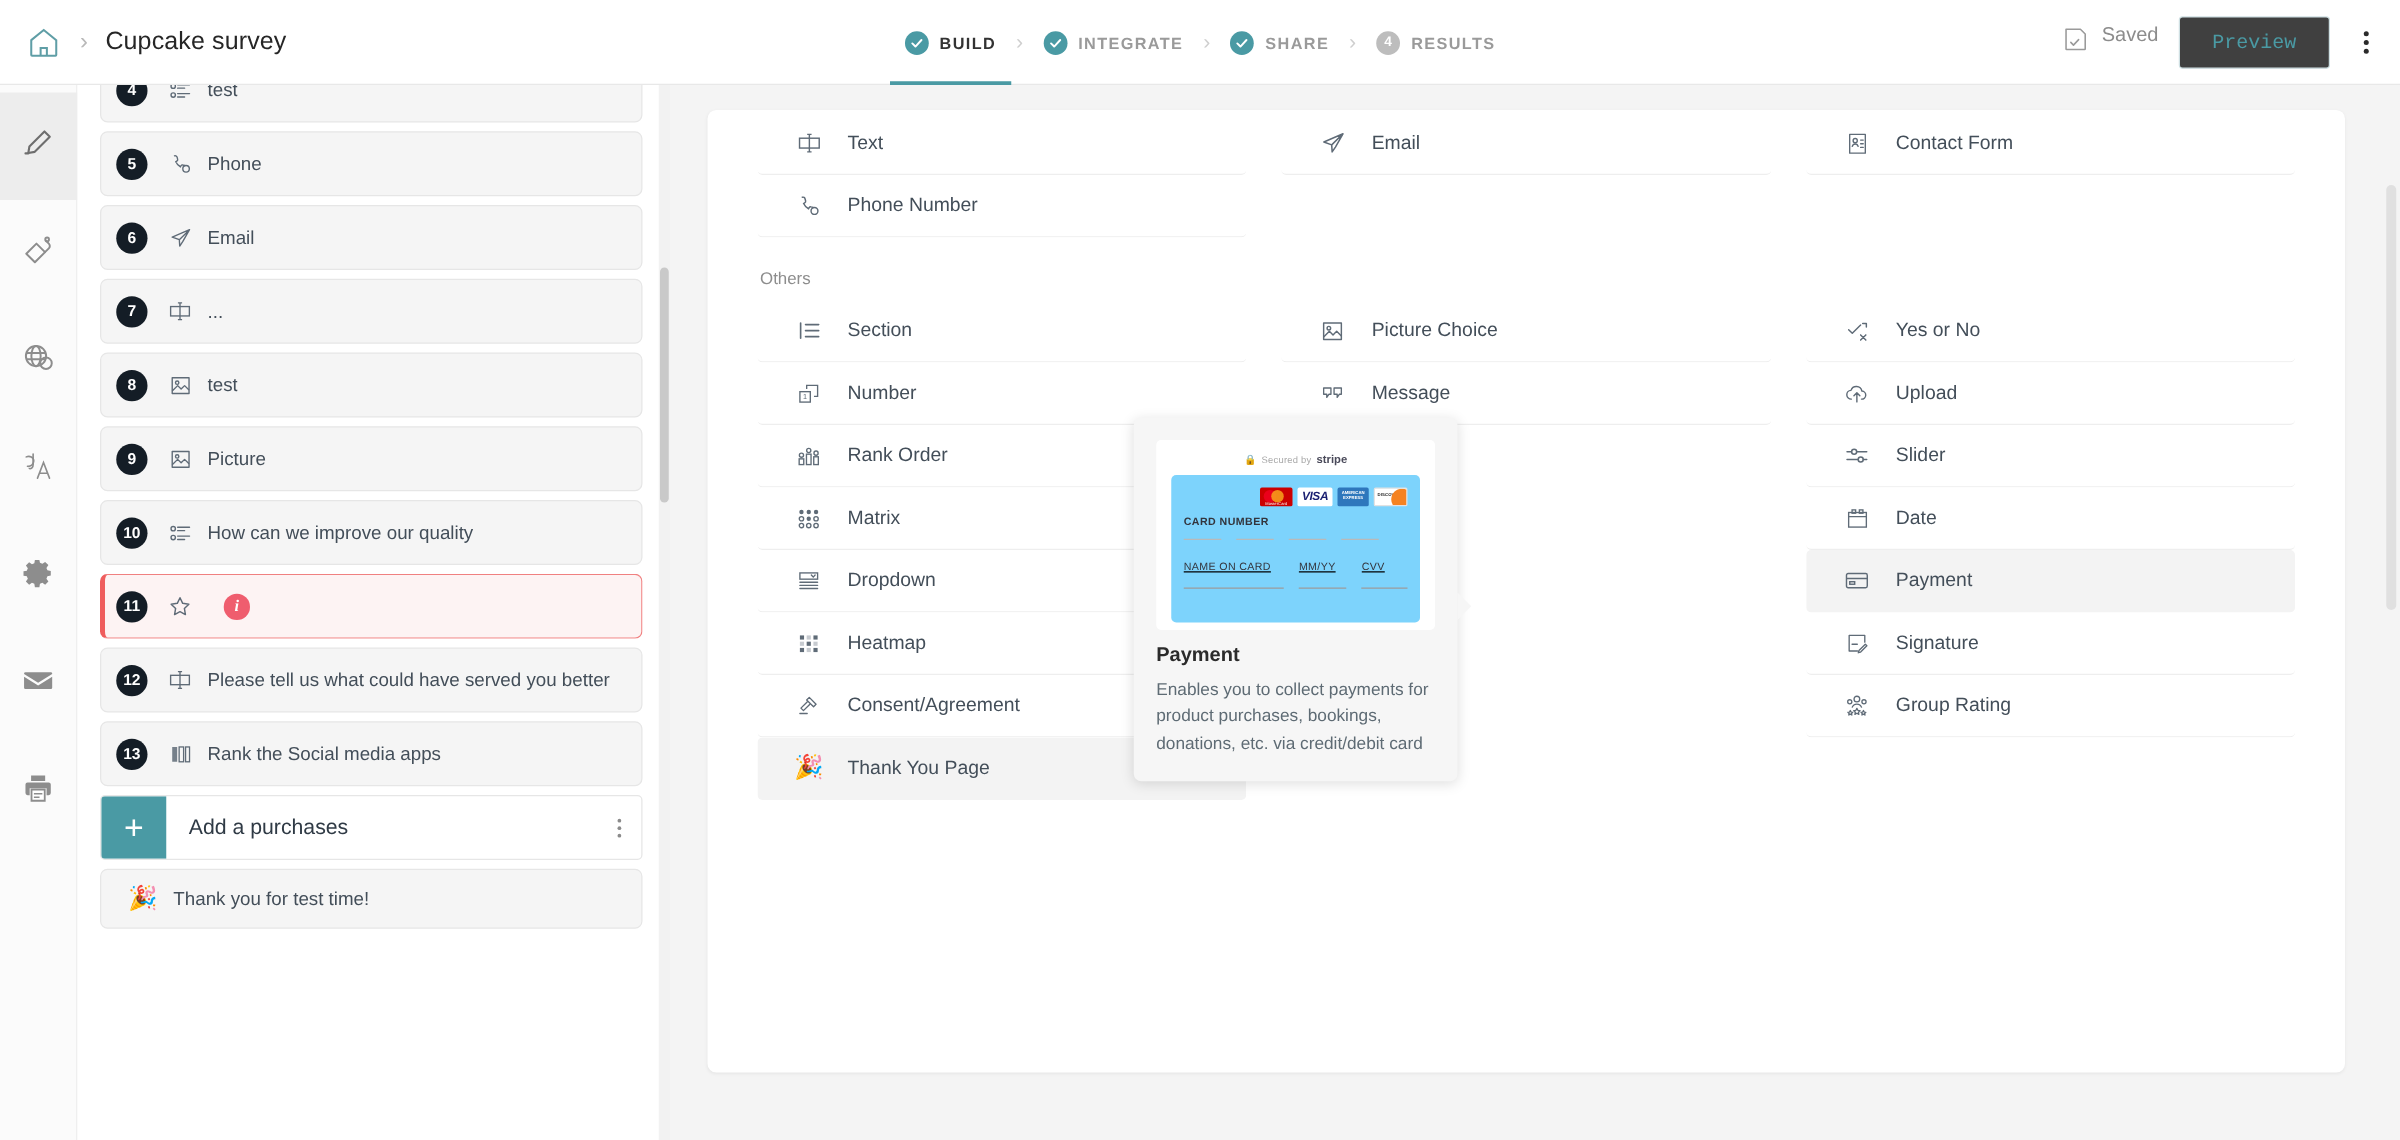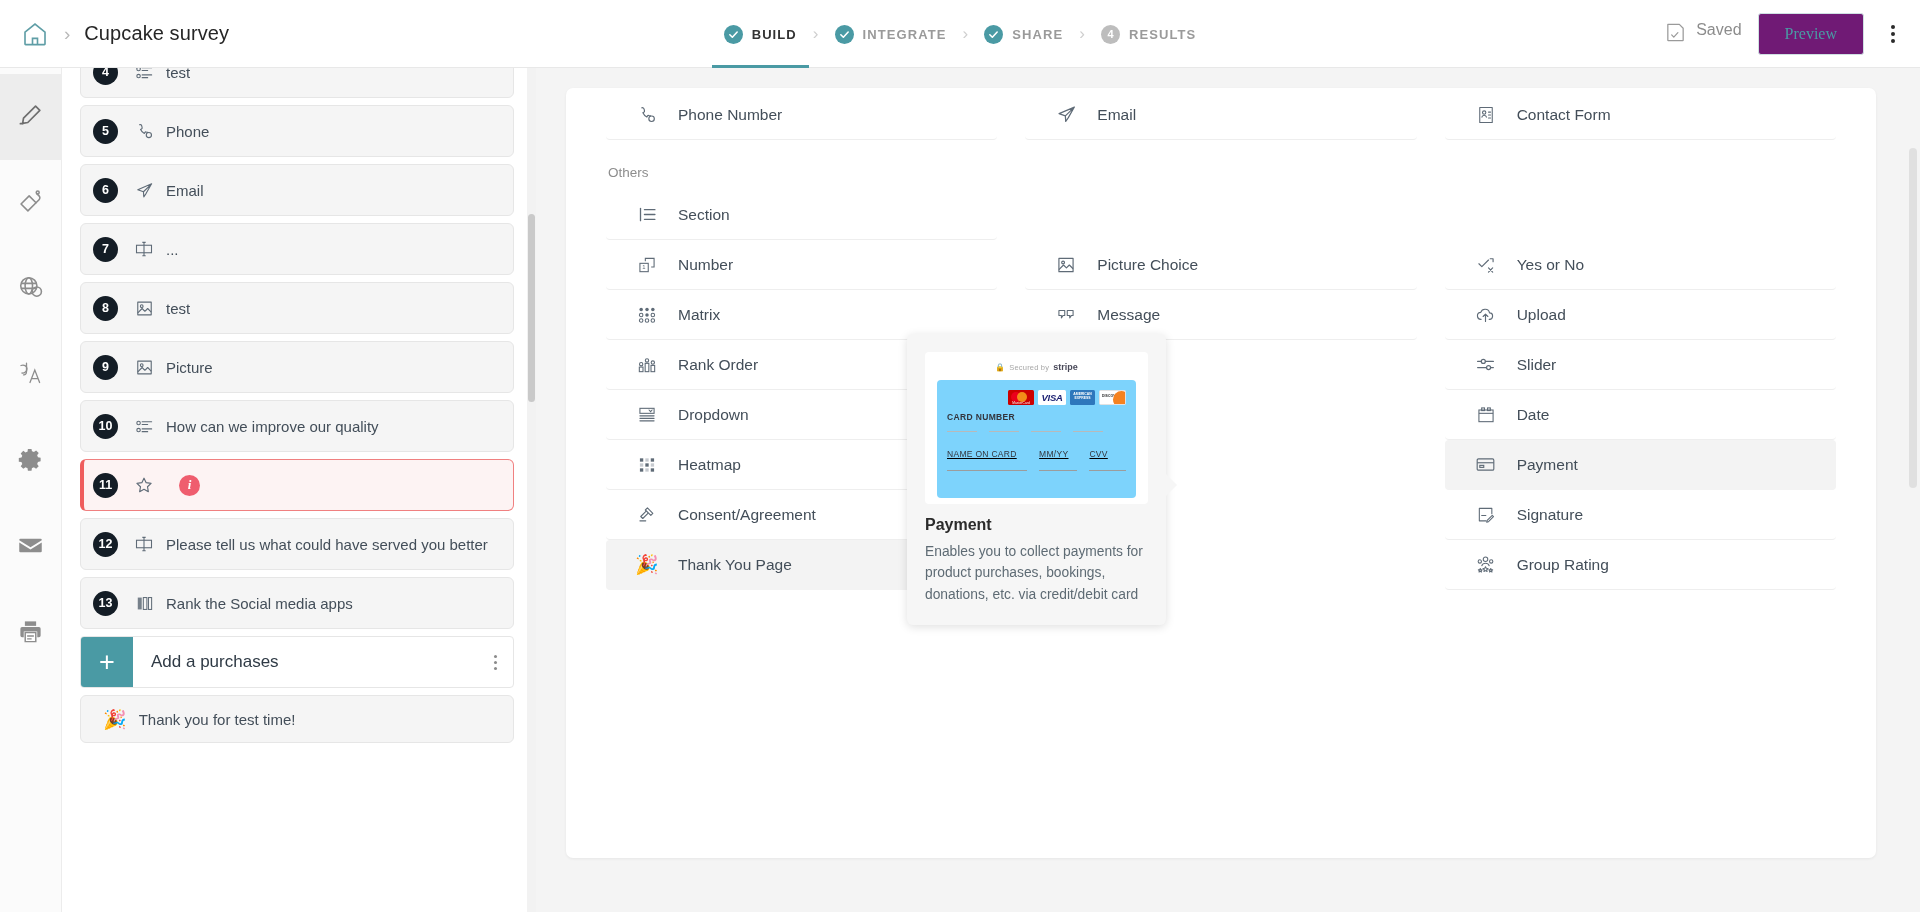--- a/index.html
+++ b/index.html
@@ -43,23 +43,23 @@
   }
   .step-arrow { color: #cfcfcf; font-size: 17px; pointer-events: none; }
 
   .hdr-right {
     position: absolute; right: 14px; top: 0; height: 68px;
     display: flex; align-items: center; gap: 16px;
   }
   .saved-box { display: flex; align-items: flex-start; gap: 9px; }
   .saved-text { font-size: 16px; color: #8c8c8c; }
   .preview-btn {
-    border: 1px solid #cfe0e3; background: #701a75; color: #4a9aa4;
+    border: 1px solid #cfe0e3; background: #404040; color: #4a9aa4;
     font-size: 16px; padding: 11px 26px; border-radius: 3px; cursor: pointer;
-    font-family: Liberation Serif, serif;
+    font-family: Liberation Mono, monospace;
   }
   .kebab { width: 26px; height: 34px; display: flex; flex-direction: column;
     align-items: center; justify-content: center; gap: 3px; cursor: pointer; }
   .kebab i { width: 4px; height: 4px; border-radius: 50%; background: #2b2b2b; display: block; }
 
   
   #rail {
     position: absolute; left: 0; top: 68px; width: 62px; bottom: 0;
     background: #fbfbfb; border-right: 1px solid #ececec;
     display: flex; flex-direction: column; align-items: center; padding-top: 6px;
@@ -475,20 +475,29 @@
   <div class="thumb"></div>
 </div>
 
 <div id="main">
   <div id="typecard">
     <div id="typegrid">
 
       <div class="tcol">
         <div class="titem">
           <span class="ic">
+            <svg width="21" height="21" viewBox="0 0 24 24" fill="none" stroke="#5f6b77" stroke-width="1.3">
+                <rect x="3" y="7.5" width="18" height="9"></rect>
+                <path d="M12 4v16M10 4h4M10 20h4"></path>
+              </svg>
+          </span>
+          <span class="lb">Text</span>
+        </div>
+        <div class="titem">
+          <span class="ic">
             <svg width="20" height="20" viewBox="0 0 24 24" fill="none" stroke="#5f6b77" stroke-width="1.4" stroke-linecap="round">
                 <path d="M5.8 3.4c1.3-.5 2.4.4 2.7 1.6l.5 2c.2.8-.2 1.4-.9 1.8l-1 .6c1 2.3 2.6 4 4.7 5l.6-1c.4-.7 1.1-1 1.8-.8l2 .5"></path>
                 <circle cx="17.5" cy="16.5" r="3.3"></circle>
               </svg>
           </span>
           <span class="lb">Phone Number</span>
         </div>
 
         <div class="sec-head">
           <span>Others</span>
@@ -505,20 +514,33 @@
         </div>
         <div class="titem">
           <span class="ic">
             <svg width="20" height="20" viewBox="0 0 24 24" fill="none" stroke="#5f6b77" stroke-width="1.3">
                 <rect x="3.5" y="10" width="10" height="10"></rect>
                 <path d="M10 7.5V4h10.5v10.5H17"></path>
                 <text x="6.4" y="17.4" font-size="7" fill="#5f6b77" stroke="none" font-family="Liberation Sans, sans-serif">1</text>
               </svg>
           </span>
           <span class="lb">Number</span>
+        </div>
+        <div class="titem">
+          <span class="ic">
+            <svg width="20" height="20" viewBox="0 0 24 24" fill="none" stroke="#5f6b77" stroke-width="1.3">
+                <circle cx="5" cy="11" r="2"></circle>
+                <circle cx="12" cy="6.5" r="2"></circle>
+                <circle cx="19" cy="9" r="2"></circle>
+                <rect x="2.8" y="14.5" width="4.4" height="5.5"></rect>
+                <rect x="9.8" y="10" width="4.4" height="10"></rect>
+                <rect x="16.8" y="12.5" width="4.4" height="7.5"></rect>
+              </svg>
+          </span>
+          <span class="lb">Rank Order</span>
         </div>
         <div class="titem">
           <span class="ic">
             <svg width="20" height="20" viewBox="0 0 24 24">
                 <g fill="#5f6b77">
                   <circle cx="5" cy="5.5" r="2.1"></circle>
                   <circle cx="12" cy="5.5" r="2.1"></circle>
                   <circle cx="19" cy="5.5" r="2.1"></circle>
                 </g>
                 <g fill="none" stroke="#5f6b77" stroke-width="1.3">
@@ -528,33 +550,20 @@
                   <circle cx="12" cy="18.5" r="2.1"></circle>
                   <circle cx="19" cy="18.5" r="2.1"></circle>
                 </g>
                 <circle cx="12" cy="12" r="2.1" fill="#5f6b77"></circle>
               </svg>
           </span>
           <span class="lb">Matrix</span>
         </div>
         <div class="titem">
           <span class="ic">
-            <svg width="20" height="20" viewBox="0 0 24 24" fill="none" stroke="#5f6b77" stroke-width="1.3">
-                <circle cx="5" cy="11" r="2"></circle>
-                <circle cx="12" cy="6.5" r="2"></circle>
-                <circle cx="19" cy="9" r="2"></circle>
-                <rect x="2.8" y="14.5" width="4.4" height="5.5"></rect>
-                <rect x="9.8" y="10" width="4.4" height="10"></rect>
-                <rect x="16.8" y="12.5" width="4.4" height="7.5"></rect>
-              </svg>
-          </span>
-          <span class="lb">Rank Order</span>
-        </div>
-        <div class="titem">
-          <span class="ic">
             <svg width="20" height="20" viewBox="0 0 24 24" fill="none" stroke="#5f6b77" stroke-width="1.3" stroke-linecap="round">
                 <rect x="3.5" y="4" width="17" height="6"></rect>
                 <path d="M14.5 6l1.8 2 1.8-2"></path>
                 <path d="M3.5 13h17M3.5 16h17M3.5 19h17"></path>
               </svg>
           </span>
           <span class="lb">Dropdown</span>
         </div>
         <div class="titem">
           <span class="ic">

